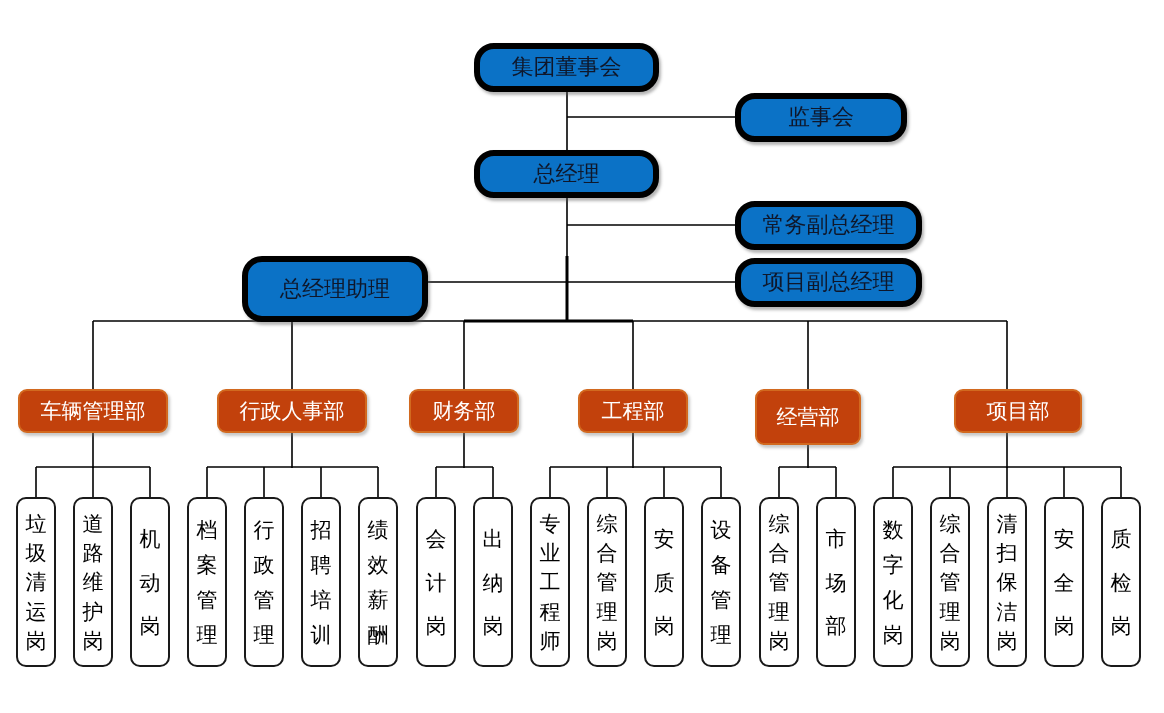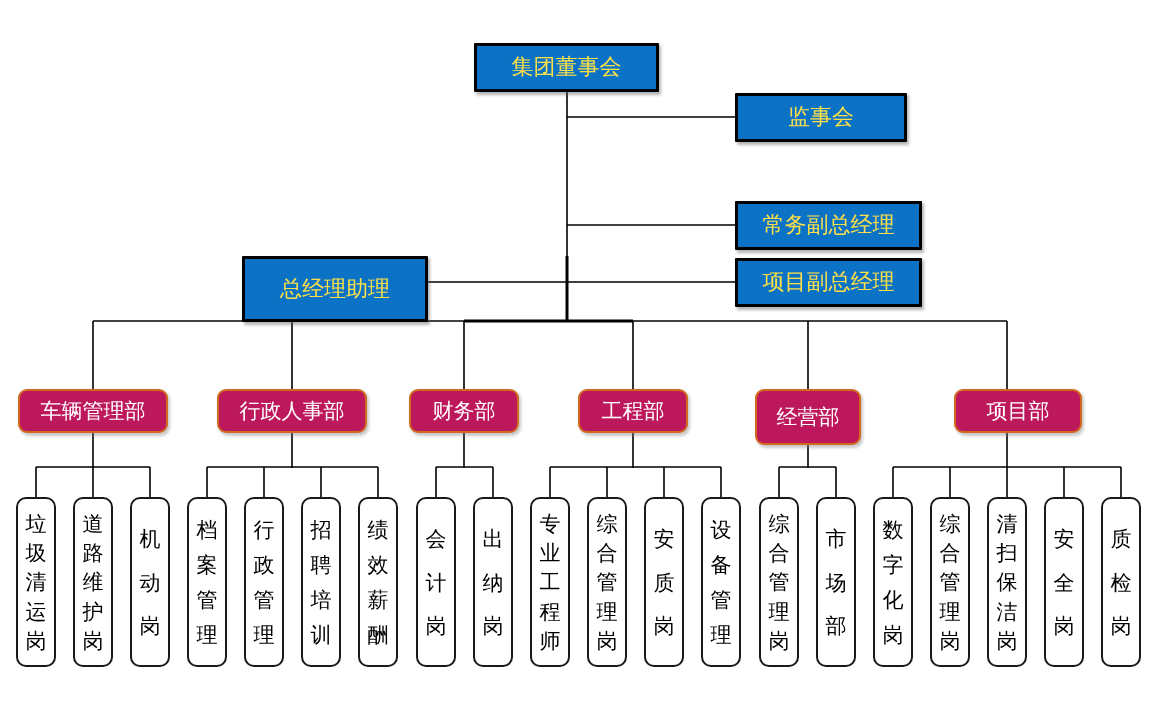--- a/index.html
+++ b/index.html
@@ -26,28 +26,28 @@
     z-index: 1;
     display: flex;
     align-items: center;
     justify-content: center;
     box-sizing: border-box;
     text-align: center;
     line-height: 1.1;
   }
   .node.exec {
     background: #0b72c6;
-    border: 3px solid #000000;
-    border-radius: 1px;
-    color: #fde047;
+    border: 6px solid #000000;
+    border-radius: 20px;
+    color: #0f172a;
     font-size: 22px;
     box-shadow: 2px 2.5px 3px rgba(90, 90, 90, 0.45);
   }
   .node.dept {
-    background: #be185d;
+    background: #c2410c;
     border: 2px solid #d2691f;
     border-radius: 9px;
     color: #ffffff;
     font-size: 21px;
     box-shadow: 2px 2.5px 3px rgba(120, 120, 120, 0.4);
   }
   .node.pos {
     background: #ffffff;
     border: 2px solid #1a1a1a;
     border-radius: 10px;
@@ -123,20 +123,23 @@
       <line x1="1121" y1="467" x2="1121" y2="499"></line>
     </g>
   </svg>
 
   <div class="node exec" style="left:474px;top:43px;width:185px;height:49px">
     <span>集团董事会</span>
   </div>
   <div class="node exec" style="left:735px;top:93px;width:172px;height:49px">
     <span>监事会</span>
   </div>
+  <div class="node exec" style="left:474px;top:150px;width:185px;height:48px">
+    <span>总经理</span>
+  </div>
   <div class="node exec" style="left:735px;top:258px;width:187px;height:49px">
     <span>项目副总经理</span>
   </div>
   <div class="node exec" style="left:735px;top:201px;width:187px;height:49px">
     <span>常务副总经理</span>
   </div>
   <div class="node exec" style="left:242px;top:256px;width:186px;height:66px">
     <span>总经理助理</span>
   </div>
 

